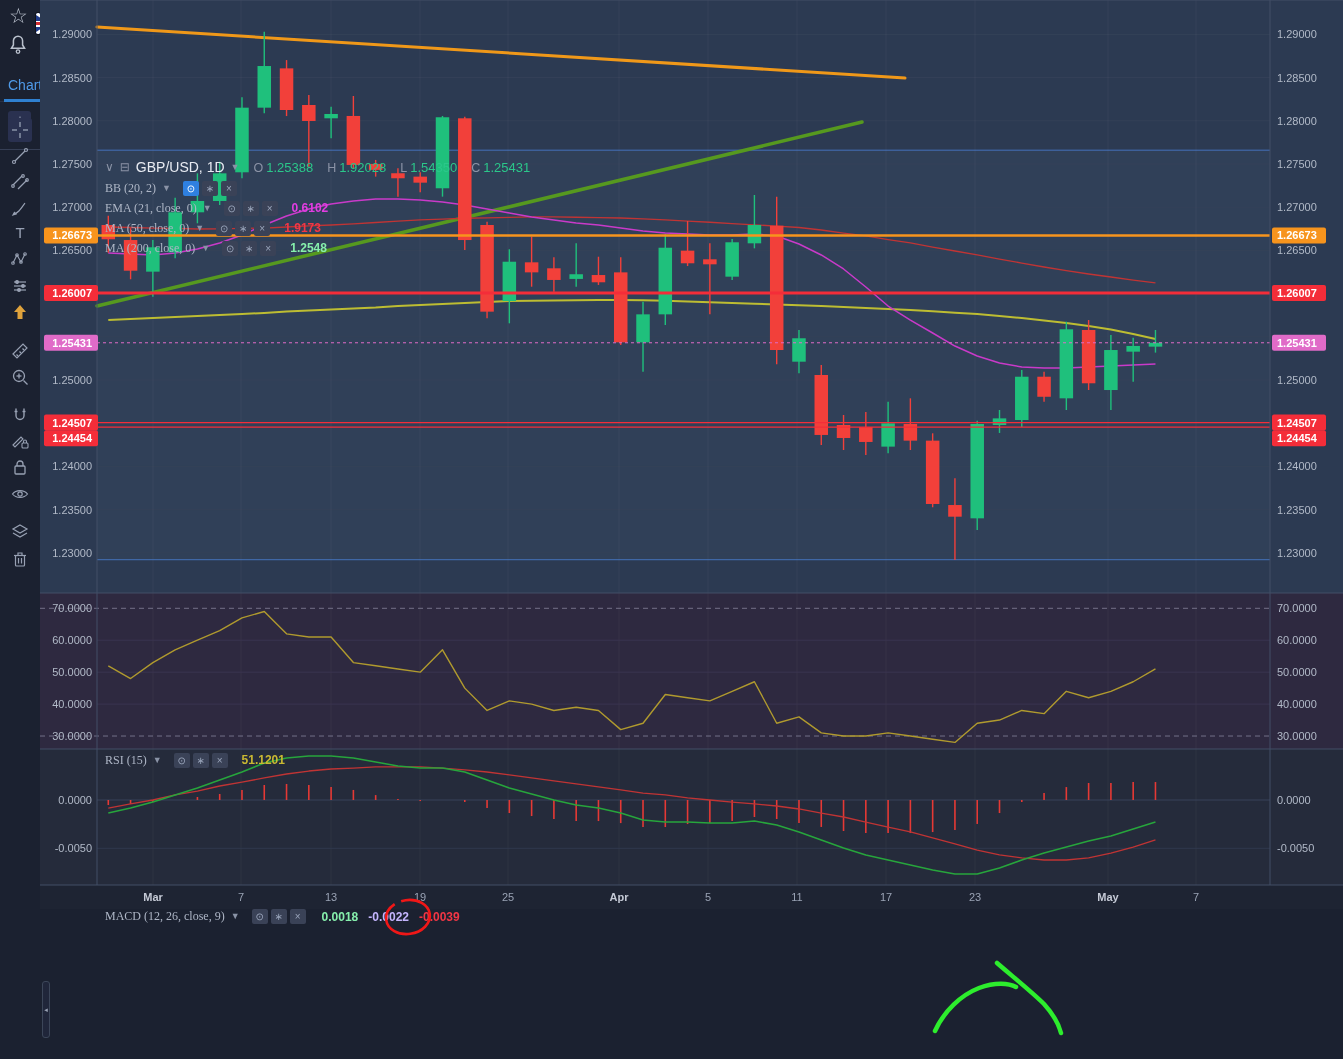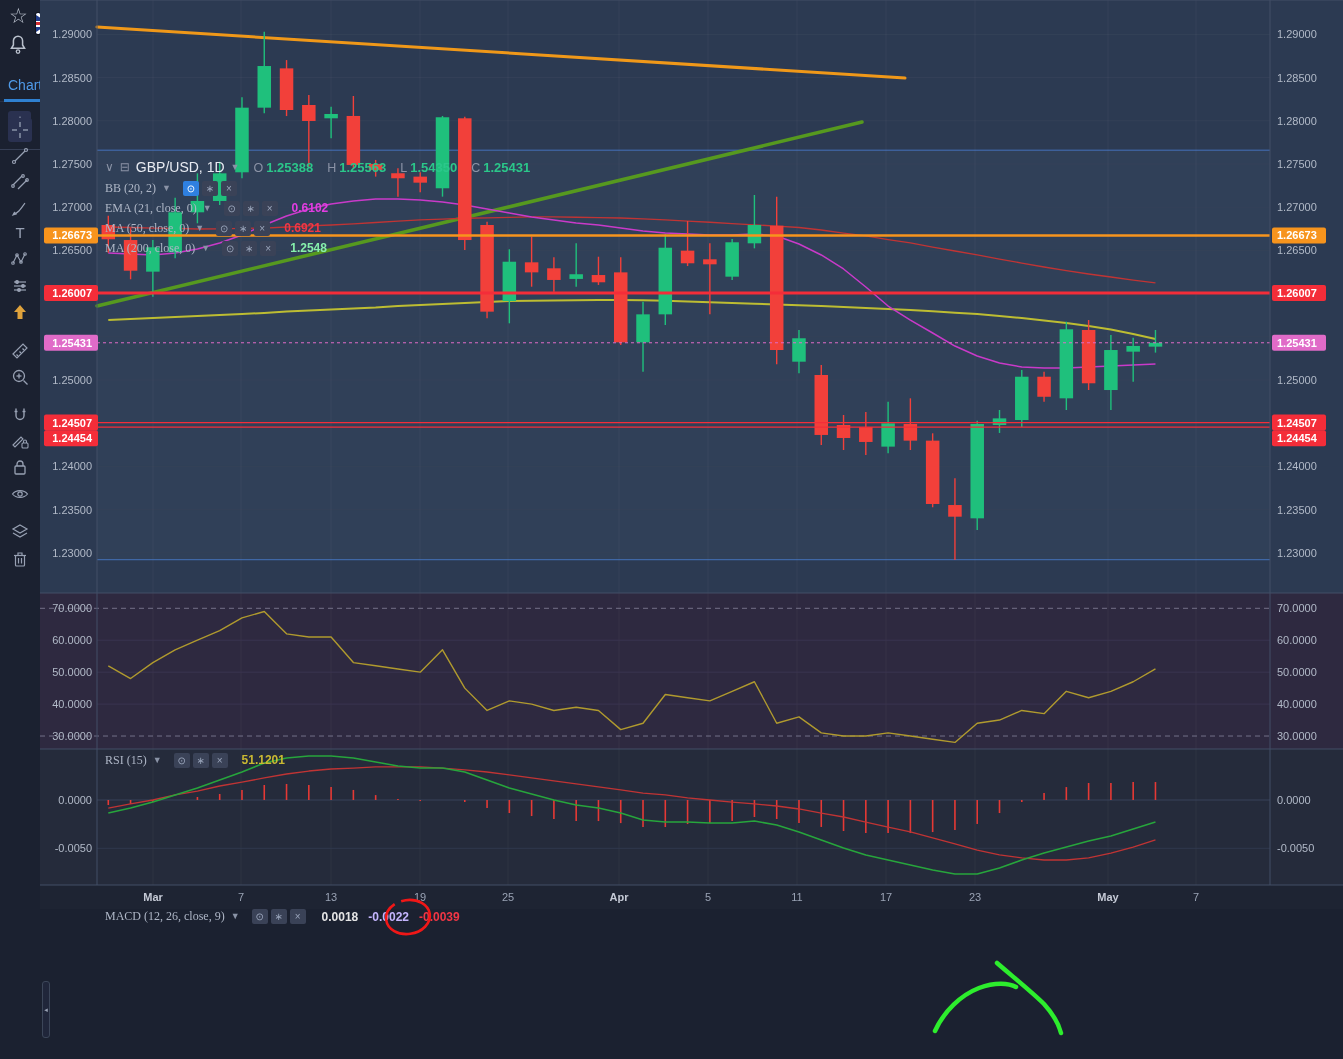--- a/index.html
+++ b/index.html
@@ -55,21 +55,21 @@
   #chartsvg{position:absolute;left:0;top:0;z-index:1;}
   #annosvg{position:absolute;left:0;top:0;z-index:4;pointer-events:none;}
   
   #legend{position:absolute;left:105px;top:156px;z-index:3;}
   .lrow{display:flex;align-items:center;gap:6px;height:20px;white-space:nowrap;}
   #lrow-main{height:22px;}
   .lg-ic{color:#8b93a6;font-size:12px;}
   .lg-title{color:#e8ebf2;font-size:14px;}
   .lg-caret{font-size:9px;color:#8a93a6;}
   .ohlc{font-size:12.5px;color:#8b93a6;margin-left:8px;}
-  .ohlc b{color:#2bc78a;font-weight:bold;font-size:13px;margin-left:3px;}
+  .ohlc b{color:#2bc78a;font-weight:normal;font-size:13px;margin-left:3px;}
   .ind-name{color:#aeb6c6;font-size:12px;font-family:Liberation Serif, serif;}
   .chip{width:16px;height:15px;border-radius:2px;background:#3a4257;color:#9aa5bb;font-size:10px;display:inline-flex;align-items:center;justify-content:center;cursor:pointer;}
   .chip.blue{background:#2f80e0;color:#fff;}
   .chips{display:inline-flex;gap:3px;margin-left:6px;}
   .ind-val{font-size:12px;font-weight:bold;margin-left:8px;}
   #rsi-label{position:absolute;left:105px;top:750px;z-index:3;}
   #macd-label{position:absolute;left:105px;top:906px;z-index:3;}
   .mval{font-size:12px;font-weight:bold;margin-left:10px;}
   #collapse-handle{position:absolute;left:42px;top:981px;width:8px;height:57px;border:1px solid #3c4659;border-radius:3px;background:#20263a;z-index:6;color:#9aa3b5;font-size:7px;display:flex;align-items:center;justify-content:center;cursor:pointer;}
 </style>
@@ -658,21 +658,21 @@
       </g>
     </svg>
 
   <div id="legend">
     <div class="lrow" id="lrow-main">
       <span class="lg-ic">∨</span>
       <span class="lg-ic">⊟</span>
       <span class="lg-title">GBP/USD, 1D</span>
       <span class="lg-caret">▼</span>
       <span class="ohlc"><span>O</span><b>1.25388</b></span>
-      <span class="ohlc"><span>H</span><b>1.25563</b></span>
+      <span class="ohlc"><span>H</span><b>1.92028</b></span>
       <span class="ohlc"><span>L</span><b>1.54350</b></span>
       <span class="ohlc"><span>C</span><b>1.25431</b></span>
     </div>
     <div id="ind-rows">
         <div class="lrow">
           <span class="ind-name">BB (20, 2)</span>
           <span class="lg-caret">▼</span>
           <span class="chips">
             <span class="chip blue">⊙</span>
             <span class="chip">∗</span>
@@ -690,21 +690,21 @@
           <span class="ind-val" style="color:#e23de2">0.6102</span>
         </div>
         <div class="lrow">
           <span class="ind-name">MA (50, close, 0)</span>
           <span class="lg-caret">▼</span>
           <span class="chips">
             <span class="chip">⊙</span>
             <span class="chip">∗</span>
             <span class="chip">×</span>
           </span>
-          <span class="ind-val" style="color:#f23645">0.6921</span>
+          <span class="ind-val" style="color:#f23645">1.9173</span>
         </div>
         <div class="lrow">
           <span class="ind-name">MA (200, close, 0)</span>
           <span class="lg-caret">▼</span>
           <span class="chips">
             <span class="chip">⊙</span>
             <span class="chip">∗</span>
             <span class="chip">×</span>
           </span>
           <span class="ind-val" style="color:#86efac">1.2548</span>
@@ -727,21 +727,21 @@
 
   <div id="macd-label">
     <div class="lrow">
       <span class="ind-name">MACD (12, 26, close, 9)</span>
       <span class="lg-caret">▼</span>
       <span class="chips">
           <span class="chip">⊙</span>
           <span class="chip">∗</span>
           <span class="chip">×</span>
         </span>
-      <span id="macd-vals"><span class="mval" style="color: #e5e5e5;">0.0018</span><span class="mval" style="color: #c4b5fd;">-0.0022</span><span class="mval" style="color: rgb(242, 54, 69);">-0.0039</span></span>
+      <span id="macd-vals"><span class="mval" style="color: #86efac;">0.0018</span><span class="mval" style="color: #c4b5fd;">-0.0022</span><span class="mval" style="color: rgb(242, 54, 69);">-0.0039</span></span>
     </div>
   </div>
 
   <svg id="annosvg" width="1343" height="1059">
       <ellipse cx="408" cy="917" rx="22" ry="17" fill="none" stroke="#f01717" stroke-width="2.6" transform="rotate(-8 408 917)" stroke-dasharray="80,7"></ellipse>
       <path d="M997,963 C1012,976 1032,992 1044,1004 C1053,1014 1059,1025 1061,1033" fill="none" stroke="#2ded2d" stroke-width="4.5" stroke-linecap="round"></path>
       <path d="M935,1031 C944,1011 961,995 979,988 C995,982 1009,983 1016,987" fill="none" stroke="#2ded2d" stroke-width="4.5" stroke-linecap="round"></path>
     </svg>
 </div>
 

